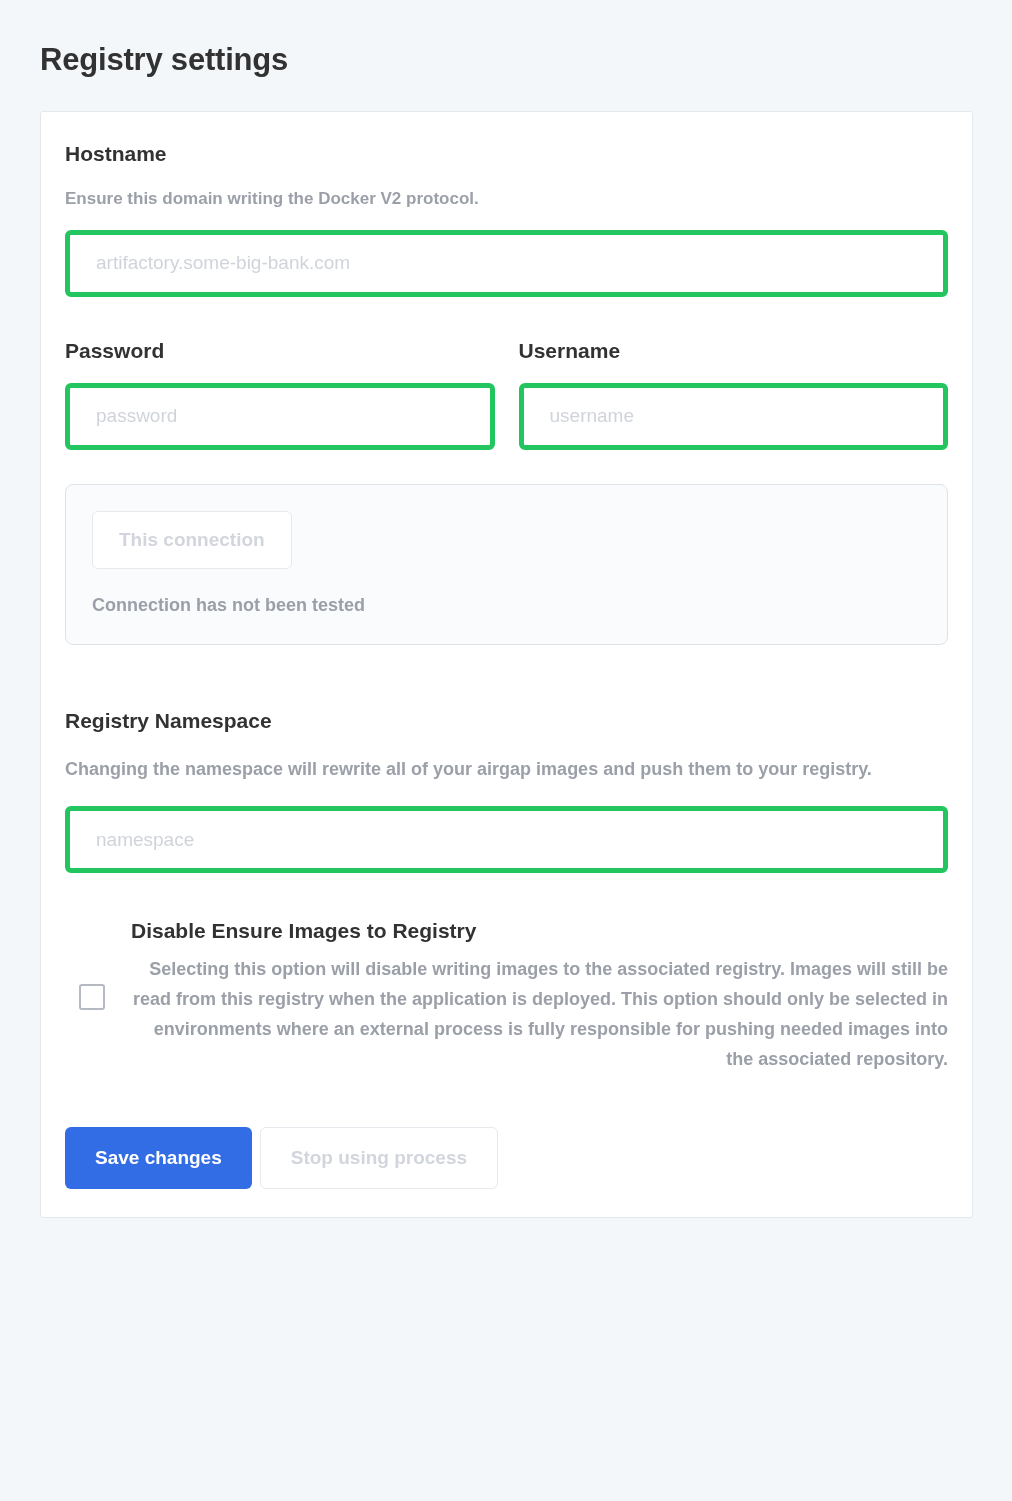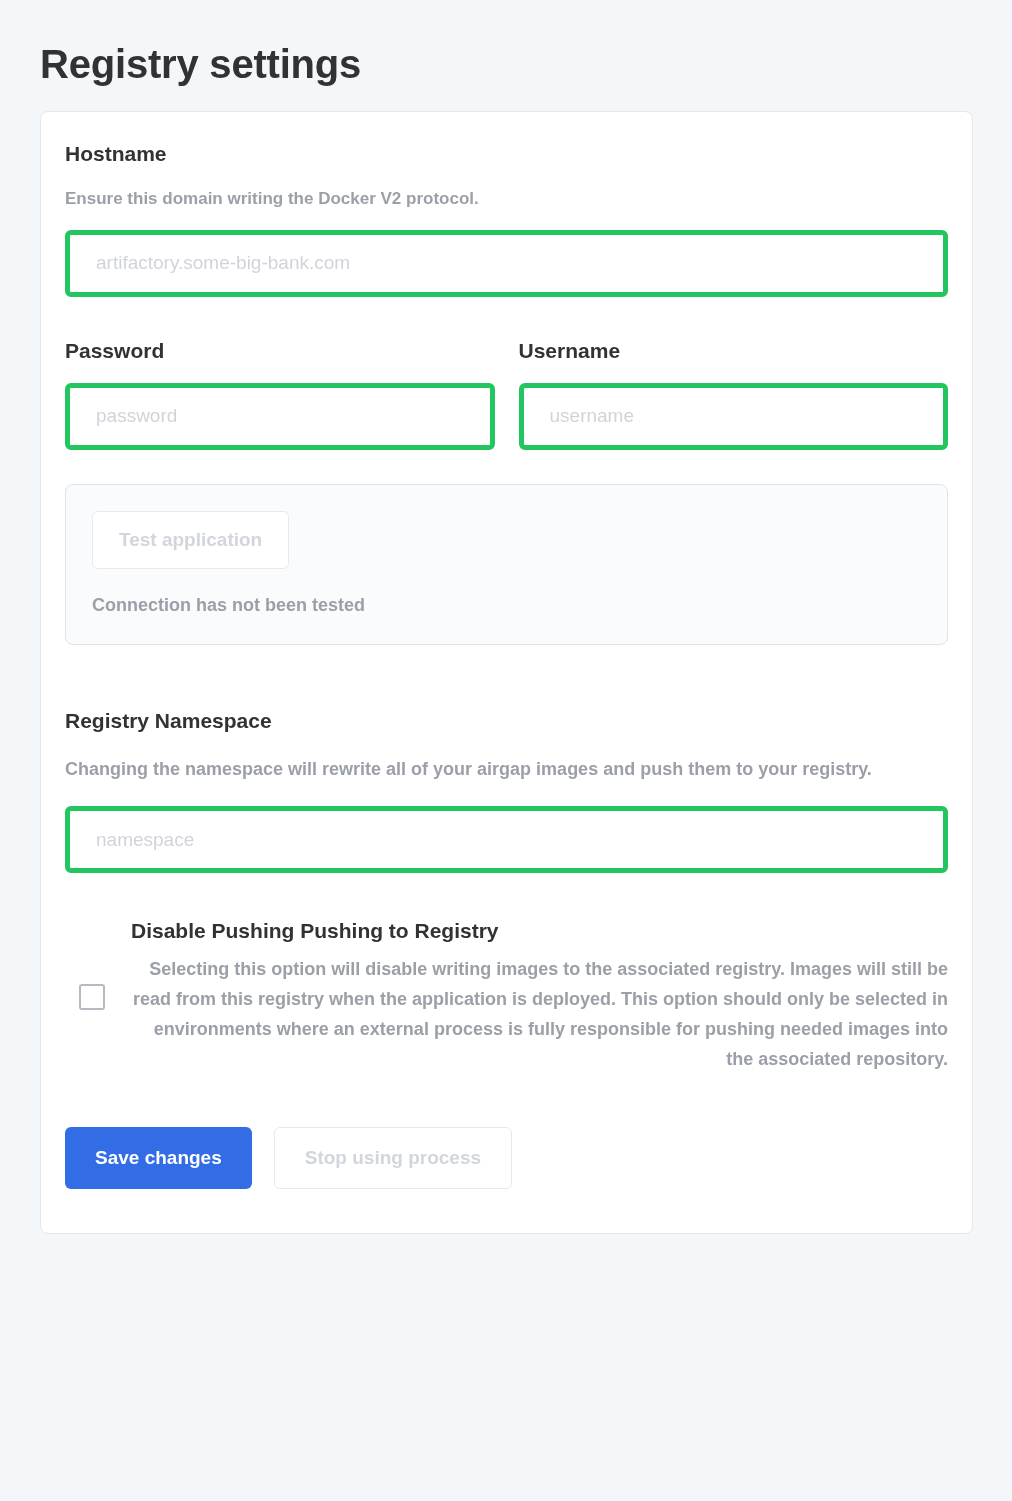--- a/index.html
+++ b/index.html
@@ -14,35 +14,35 @@
   }
   .page {
     width: 1012px;
     height: 1501px;
     background: #f4f7f9;
     padding: 0;
     position: relative;
     overflow: hidden;
   }
   .page-title {
-    font-size: 40px;
+    font-size: 31px;
     font-weight: bold;
     color: #323232;
     letter-spacing: -0.2px;
     margin: 42px 0 0 40px;
   }
   .card {
     position: absolute;
     left: 40px;
     top: 111px;
     width: 933px;
     background: #ffffff;
     border: 1px solid #e5e8eb;
-    border-radius: 8px;
-    padding: 30px 24px 44px 24px;
+    border-radius: 3px;
+    padding: 30px 24px 28px 24px;
   }
   .section-label {
     font-size: 21px;
     font-weight: bold;
     color: #323232;
     margin: 0 0 0 0;
   }
   .helper-text {
     font-size: 17px;
     color: #9b9fa8;
@@ -136,21 +136,21 @@
   }
   .checkbox-desc {
     font-size: 18px;
     color: #9b9fa8;
     font-weight: bold;
     line-height: 1.66;
     text-align: right;
   }
   .actions {
     display: flex;
-    gap: 22px;
+    gap: 8px;
     margin-top: 52px;
   }
   .btn-primary {
     background: #326de6;
     border: none;
     border-radius: 6px;
     color: #ffffff;
     font-size: 19px;
     font-weight: bold;
     font-family: "Liberation Sans", sans-serif;
@@ -191,36 +191,36 @@
         <div class="section-label">Password</div>
         <input class="text-input" type="password" placeholder="password" style="">
       </div>
       <div class="col">
         <div class="section-label">Username</div>
         <input class="text-input" type="text" placeholder="username" style="">
       </div>
     </div>
 
     <div class="test-box">
-      <button class="test-btn">Test application</button>
+      <button class="test-btn">This connection</button>
       <div class="test-status">Connection has not been tested</div>
     </div>
 
     <div class="namespace-section">
       <div class="section-label">Registry Namespace</div>
       <div class="namespace-desc">Changing the namespace will rewrite all of your airgap images and push them to your registry.</div>
       <div class="namespace-input-wrap">
         <input class="text-input" type="text" placeholder="namespace" style="">
       </div>
     </div>
 
     <div class="checkbox-row">
       <div class="checkbox"></div>
       <div class="checkbox-content">
-        <div class="checkbox-title">Disable Pushing Pushing to Registry</div>
+        <div class="checkbox-title">Disable Ensure Images to Registry</div>
         <div class="checkbox-desc">Selecting this option will disable writing images to the associated registry. Images will still be read from this registry when the application is deployed. This option should only be selected in environments where an external process is fully responsible for pushing needed images into the associated repository.</div>
       </div>
     </div>
 
     <div class="actions">
       <button class="btn-primary">Save changes</button>
       <button class="btn-secondary">Stop using process</button>
     </div>
 
   </div>

